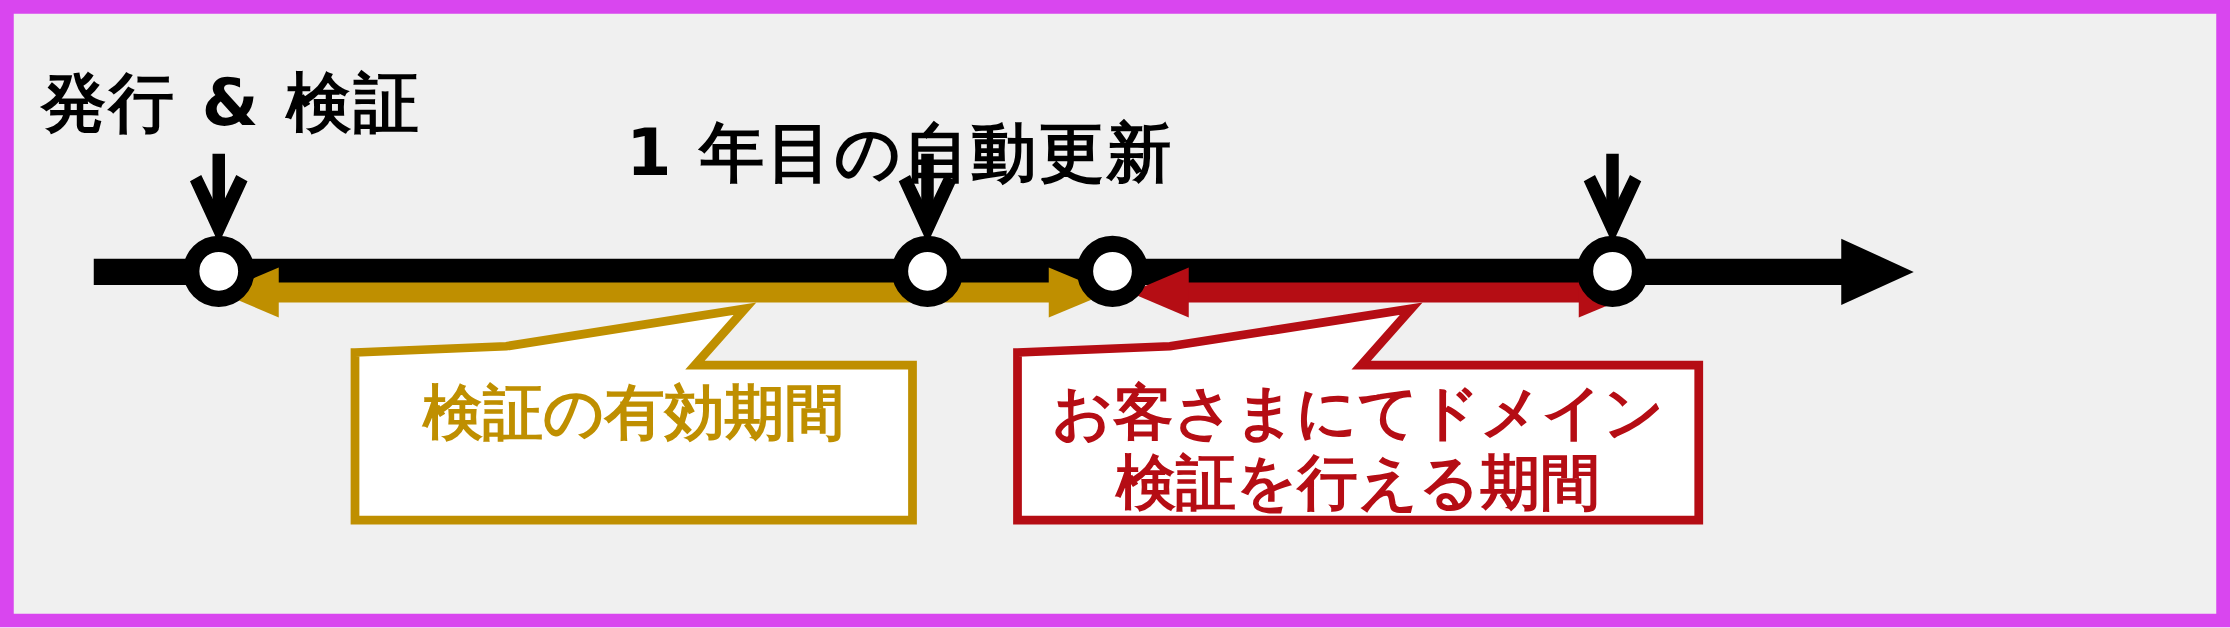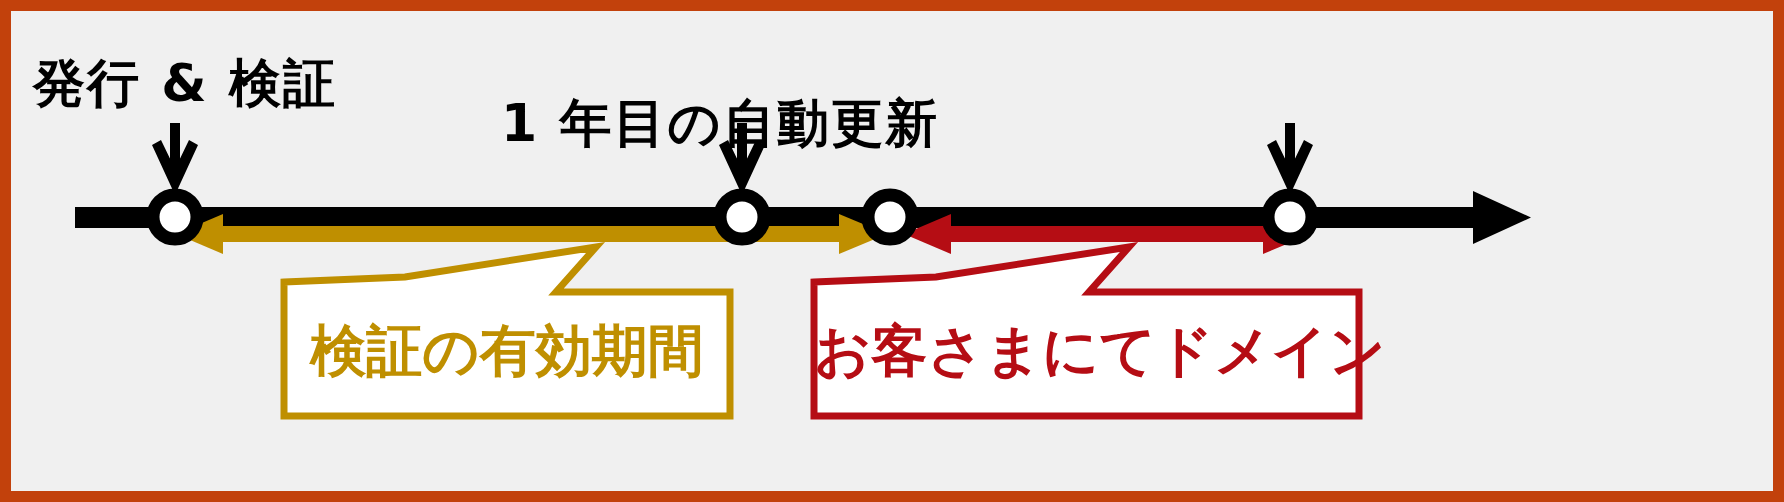--- a/index.html
+++ b/index.html
@@ -8,21 +8,21 @@
     background: #ffffff;
   }
   body {
     font-family: "DejaVu Sans", "Liberation Sans", sans-serif;
   }
   #stage {
     position: relative;
     width: 1784px;
     height: 502px;
     overflow: hidden;
-    background: #c2410c;
+    background: #d946ef;
     box-sizing: border-box;
   }
   #canvas {
     position: absolute;
     left: 11px;
     top: 11px;
     width: 1762px;
     height: 480px;
     background: #f0f0f0;
     overflow: hidden;
@@ -41,26 +41,25 @@
     font-weight: bold;
     font-size: 52px;
     letter-spacing: 0.04em;
     white-space: nowrap;
     line-height: 1;
     font-family: "DejaVu Sans", "Liberation Sans", sans-serif;
   }
   .callout-text {
     position: absolute;
     font-weight: bold;
-    font-size: 56px;
+    font-size: 48px;
     line-height: 1.16;
     text-align: center;
     white-space: nowrap;
     font-family: "DejaVu Sans", "Liberation Sans", sans-serif;
-    margin-top: 16px;
   }
   .callout-text .ln { display: block; }
   .gold-text { color: #bf8f00; }
   .red-text  { color: #b50d14; font-family: Liberation Serif, serif; }
 </style>
 </head>
 <body>
 
 <div id="stage">
   <div id="canvas">
@@ -131,16 +130,17 @@
 
     <div class="milestone-label" style="left:490px; top:46px;margin-top:40px;">1 年目の自動更新</div>
 
 
     <div class="callout-text gold-text" style="left:273px; top:292px; width:446px;">
       <span class="ln">検証の有効期間</span>
     </div>
 
     <div class="callout-text red-text" style="left:803px; top:292px; width:545px;">
       <span class="ln">お客さまにてドメイン</span>
+      <span class="ln">検証を行える期間</span>
     </div>
 
   </div>
 </div>
 
 </body></html>

